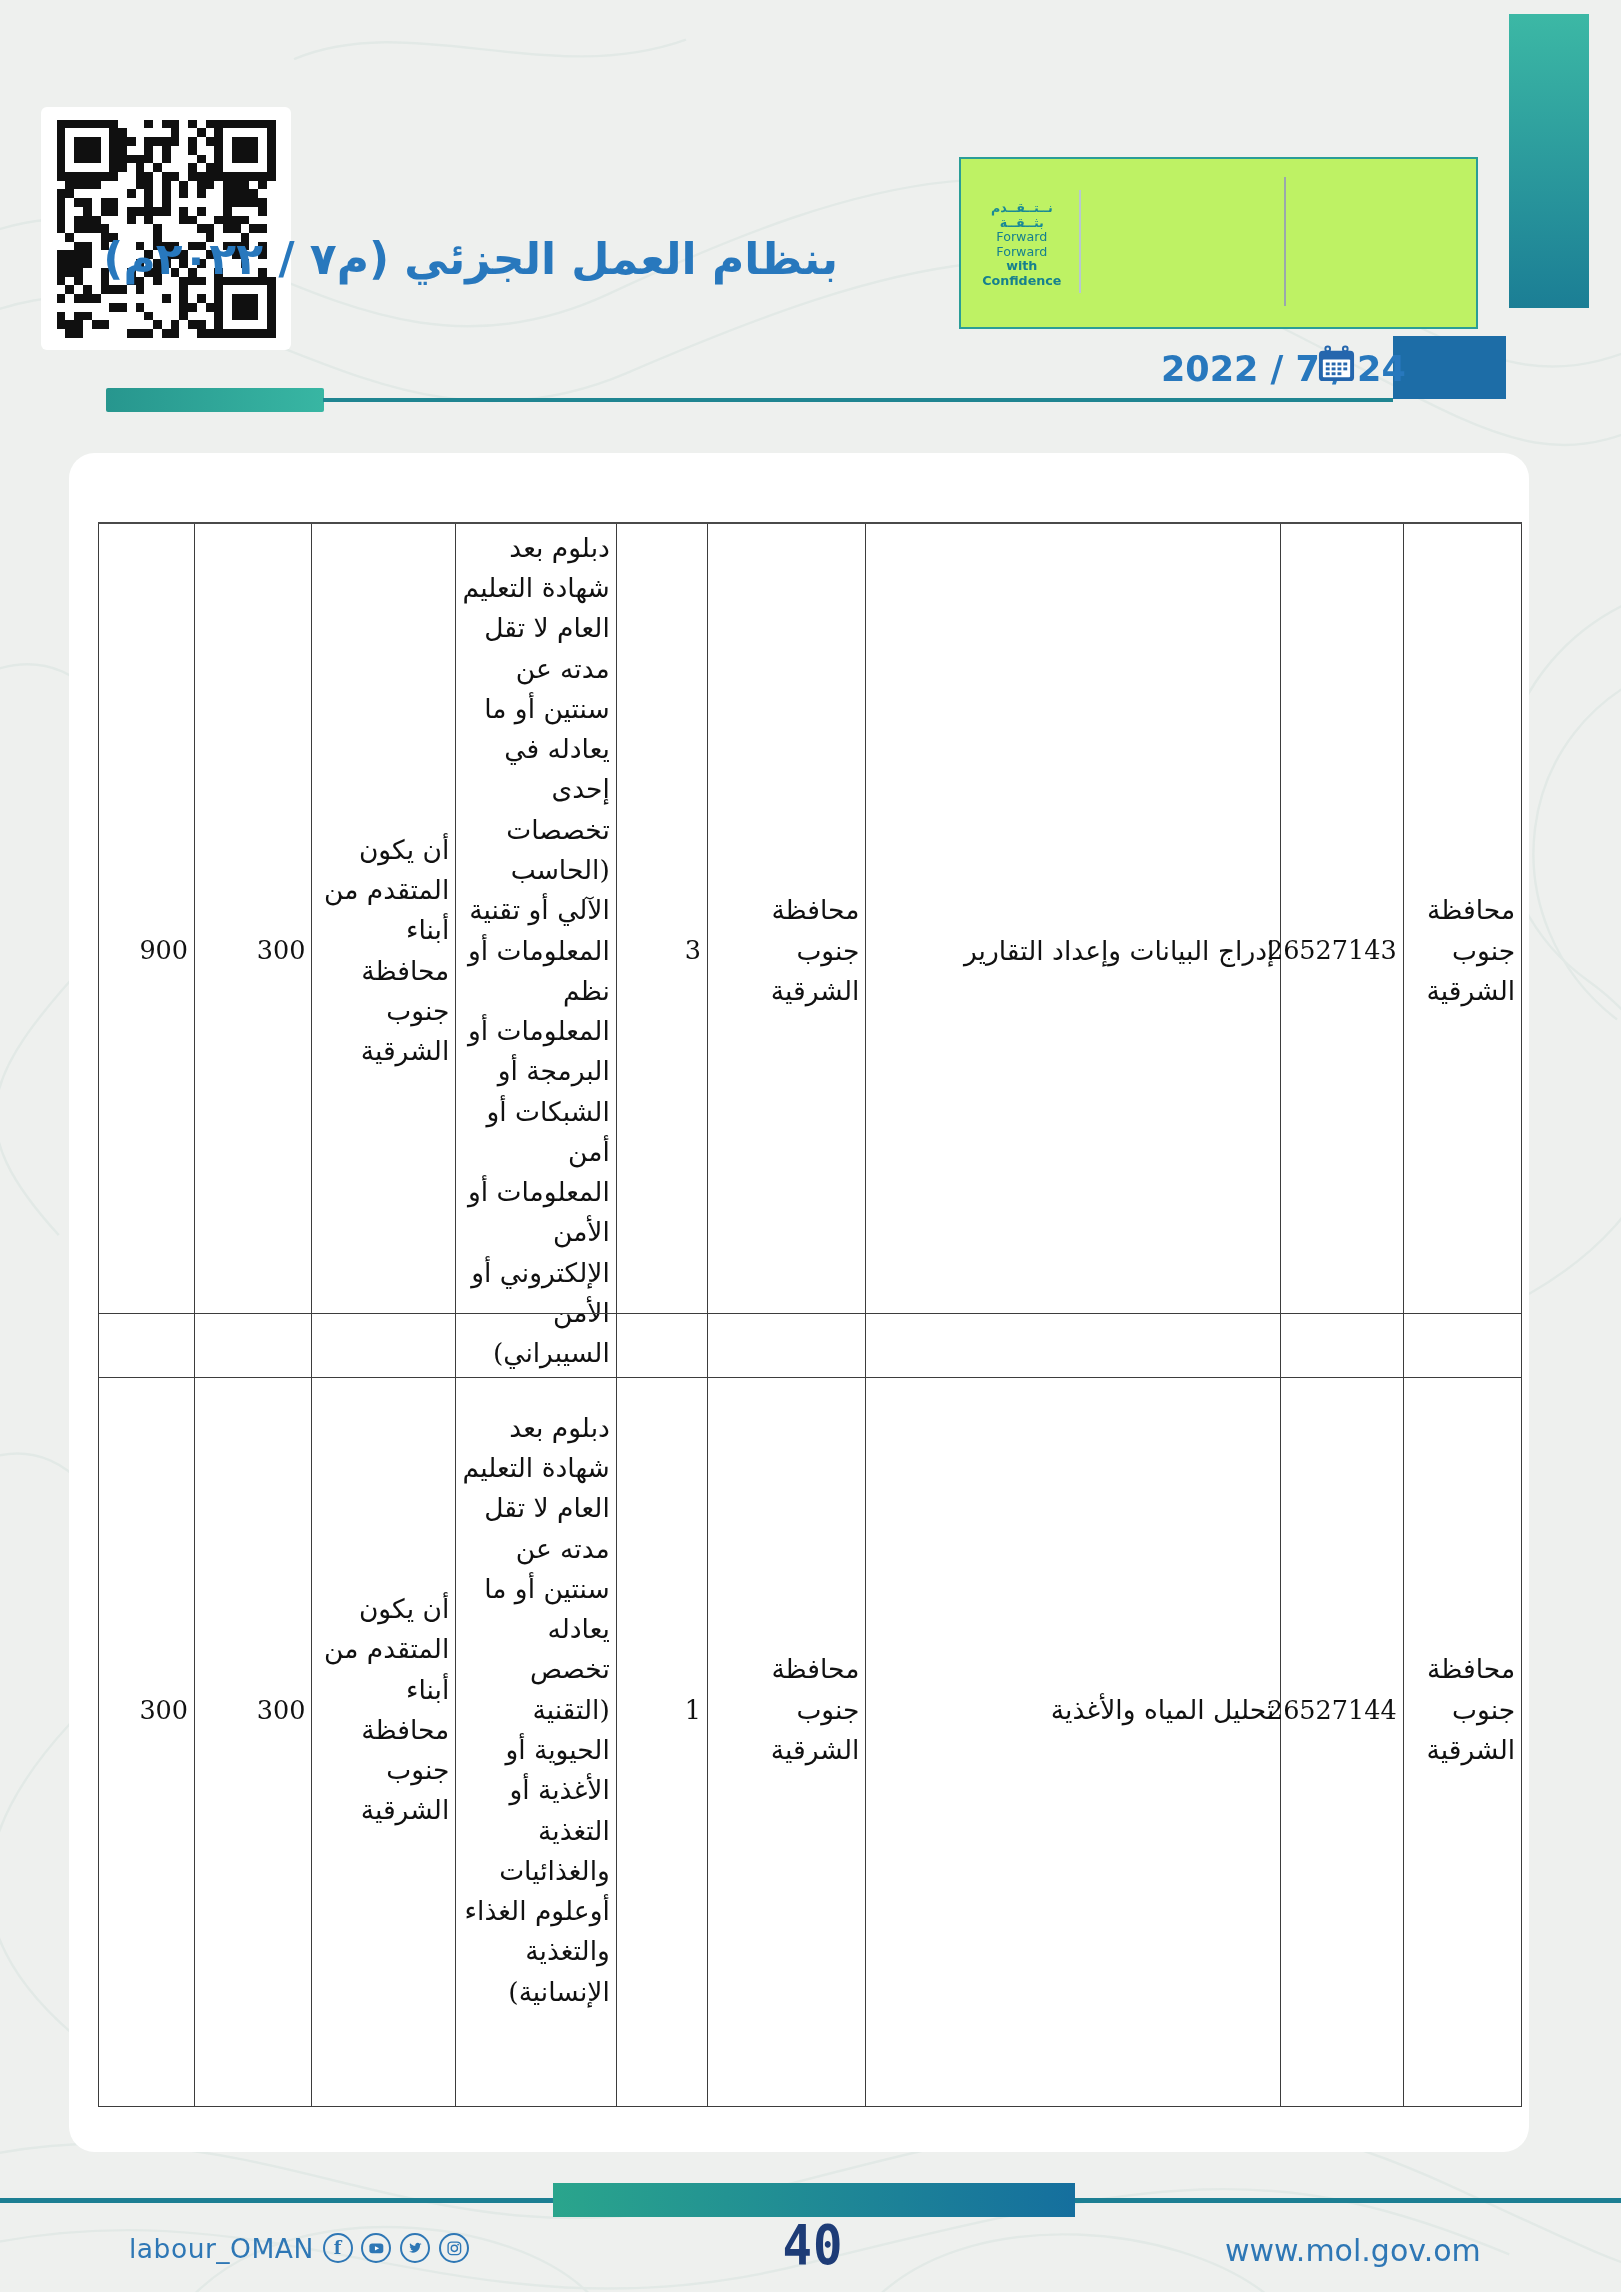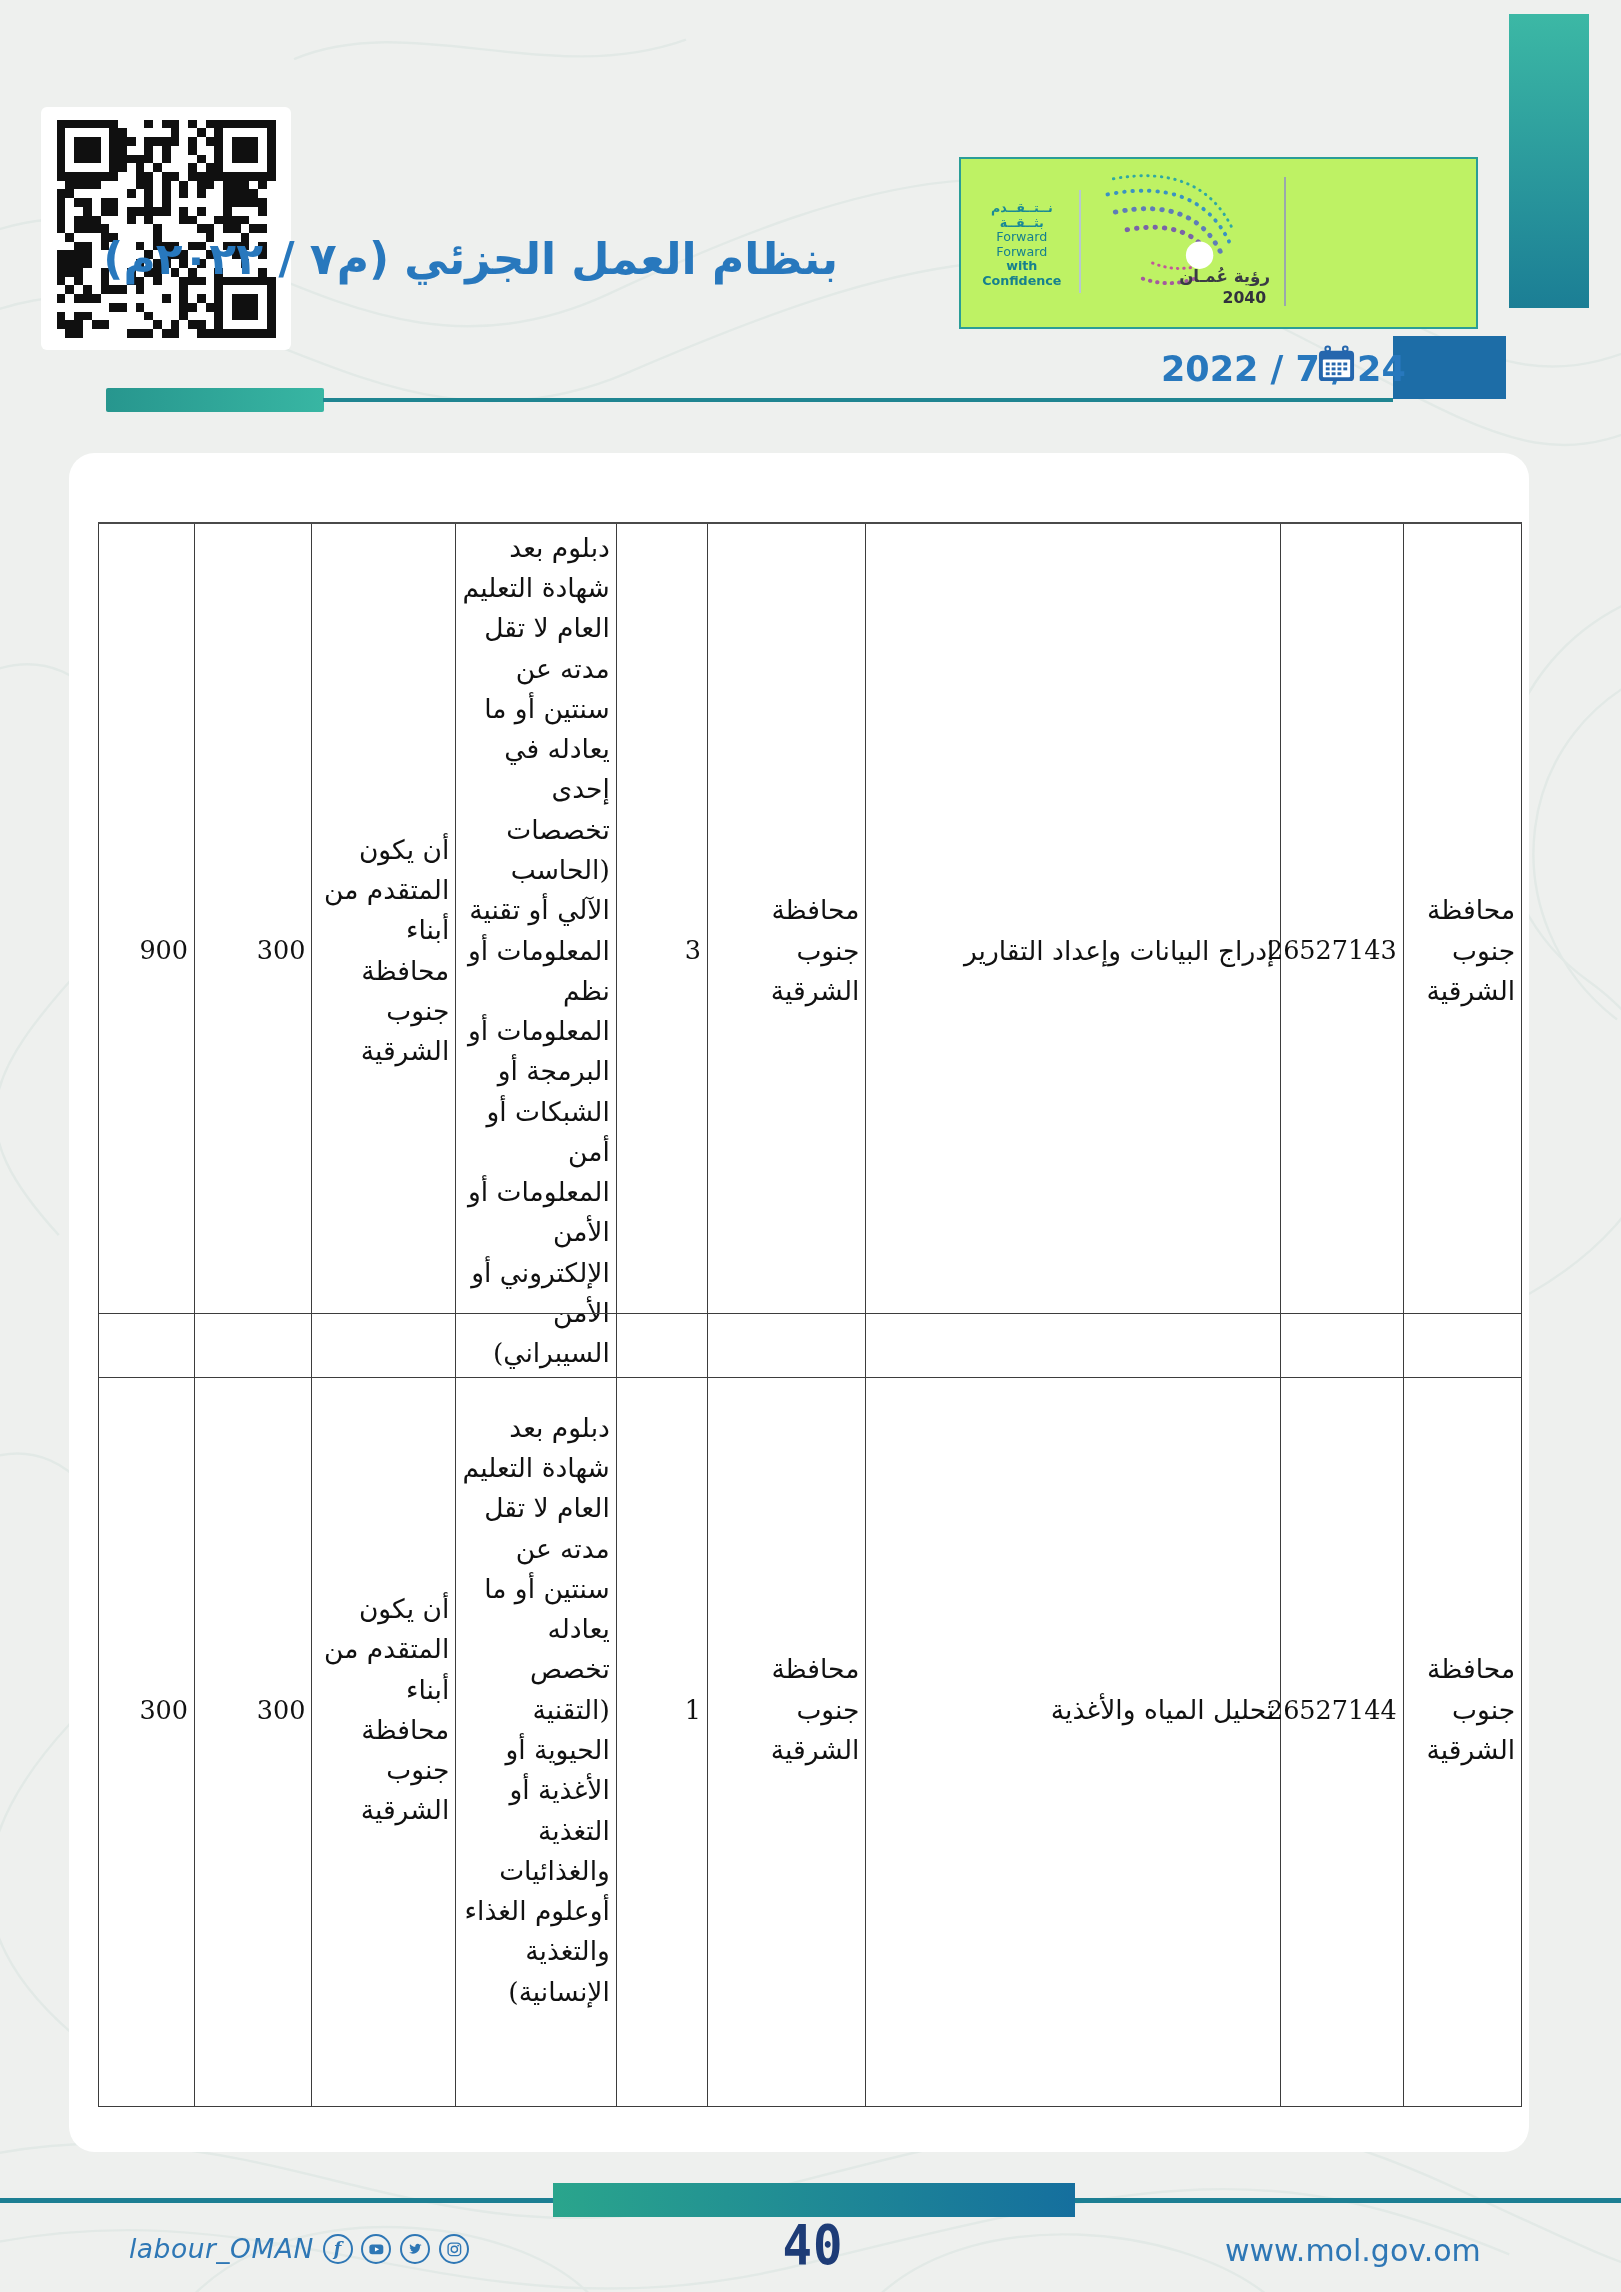--- a/index.html
+++ b/index.html
@@ -49,21 +49,21 @@
   .jobs td{vertical-align:middle;padding:3.9px 5.9px;
            font-size:26.5px;color:#111;line-height:1.52;
            font-family:"DejaVu Serif","DejaVu Sans",sans-serif;}
   .jobs.t1 td{height:774px;}
   .jobs.t2 td{height:784px;}
   .jobs td.num{font-size:25.5px;}
   
   .f-line{position:absolute;left:0;top:2198px;width:1621px;height:4.9px;background:#1c7f93;}
   .f-bar{position:absolute;left:553px;top:2183px;width:522px;height:34px;
          background:linear-gradient(90deg,#2aa58c,#156f9e);}
-  .f-social{position:absolute;left:129px;top:2233px;display:flex;align-items:flex-end;gap:8.8px;direction:ltr;font-style:italic;}
+  .f-social{position:absolute;left:129px;top:2233px;display:flex;align-items:flex-start;gap:8.8px;direction:ltr;}
   .f-handle{font-size:26.5px;color:#2e77b5;letter-spacing:0.5px;}
   .icon-circle{width:30px;height:30px;border:2px solid #2e77b5;border-radius:50%;
                display:flex;align-items:center;justify-content:center;box-sizing:border-box;cursor:pointer;}
   .fb-f{font-family:"DejaVu Serif",serif;font-weight:bold;font-size:17.6px;color:#2e77b5;line-height:1;}
   .f-page{position:absolute;left:774px;top:2217px;width:78px;text-align:center;
           font-family:"DejaVu Sans Mono",monospace;font-size:49px;font-weight:bold;
           color:#1e3c77;transform:scaleY(1.12);letter-spacing:1px;}
   .f-url{position:absolute;left:1225px;top:2233px;font-size:30px;color:#2e77b5;direction:ltr;cursor:pointer;}
 </style>
 </head>
@@ -723,35 +723,20 @@
   <div class="blue-rect"></div>
   <div class="teal-vbar"></div>
 
   <div class="logo-box">
     <div class="mf-block">
       <div class="mf-ar">نــتــقــدم بثــقــة</div>
       <div class="mf-en1">Forward Forward</div>
       <div class="mf-en2">with Confidence</div>
     </div>
     <div class="mf-div"></div>
-    <div class="vision-block">
-      <svg width="192" height="157" viewBox="0 0 196 160">
-        <g fill="none" stroke-linecap="round">
-          <path d="M30,18 Q120,2 152,70" stroke="#2fa9a2" stroke-width="3" stroke-dasharray="0.5,6.5"></path>
-          <path d="M24,34 Q116,16 148,82" stroke="#3a93c2" stroke-width="4" stroke-dasharray="0.5,8"></path>
-          <path d="M32,52 Q112,36 140,94" stroke="#5f7cb8" stroke-width="5" stroke-dasharray="0.5,9"></path>
-          <path d="M44,70 Q112,58 132,104" stroke="#7a63a8" stroke-width="5" stroke-dasharray="0.5,9"></path>
-          <path d="M60,120 Q90,130 118,118" stroke="#a45a9e" stroke-width="4" stroke-dasharray="0.5,7"></path>
-          <path d="M70,104 Q95,114 120,106" stroke="#c2579a" stroke-width="3" stroke-dasharray="0.5,6"></path>
-        </g>
-        <circle cx="118" cy="96" r="14" fill="#ffffff"></circle>
-      </svg>
-      <div class="vision-txt">رؤية عُمـان</div>
-      <div class="vision-year">2040</div>
-    </div>
     <div class="logo-div2"></div>
   </div>
 
   <div class="date-text">2022 / 7 / 24</div>
   <svg class="cal-icon" width="39" height="41" viewBox="0 0 40 42">
     <rect x="2" y="8" width="36" height="31" rx="4" fill="#2566ad"></rect>
     <rect x="6" y="17" width="28" height="18" rx="1" fill="#ffffff"></rect>
     <g fill="#2566ad">
       <rect x="9" y="20" width="4" height="3"></rect>
         <rect x="15" y="20" width="4" height="3"></rect>

